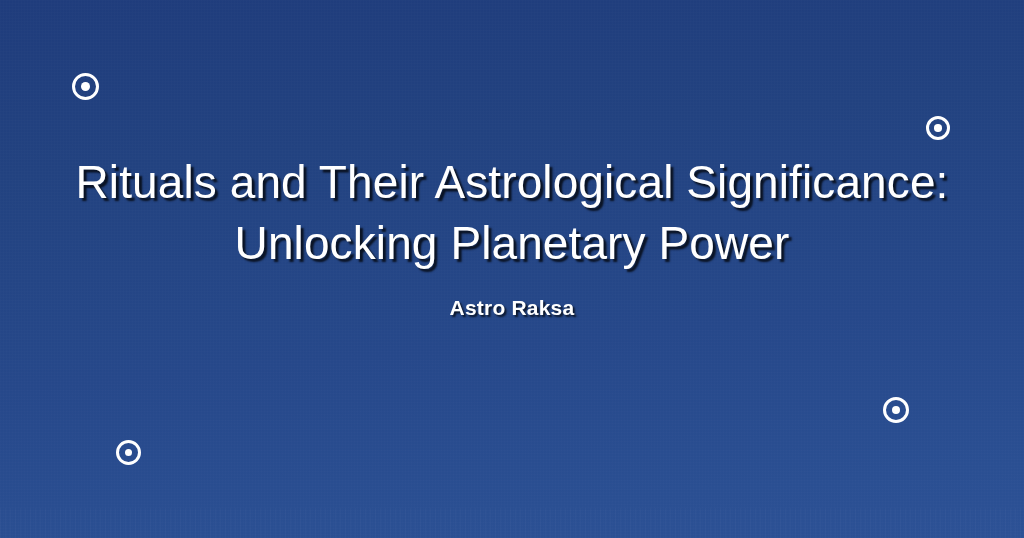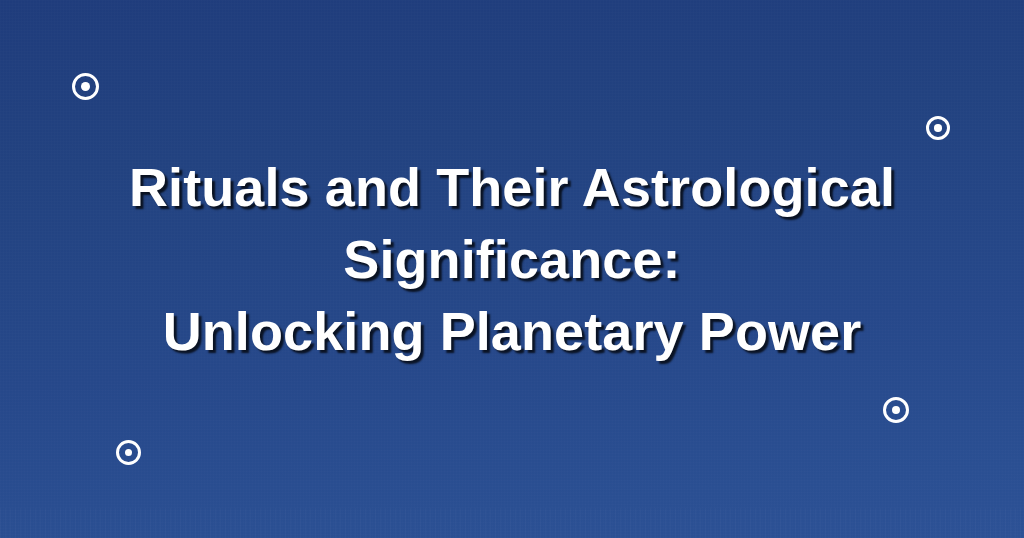--- a/index.html
+++ b/index.html
@@ -64,22 +64,22 @@
     left: 0;
     right: 0;
     top: 152px;
     text-align: center;
     padding: 0 40px;
     box-sizing: border-box;
   }
 
   .title {
     color: #ffffff;
-    font-size: 54px;
-    font-weight: 700;
+    font-size: 46px;
+    font-weight: 400;
     line-height: 1.33;
     letter-spacing: 0.1px;
     margin: 0;
     text-shadow: 3px 3px 2px rgba(0,0,0,0.75);
     white-space: pre-line;
   }
 
   .subtitle {
     color: #ffffff;
     font-size: 21px;
@@ -105,16 +105,17 @@
   <div class="deco-dot" id="dot2" style="left: 883px; top: 397px; width: 26px; height: 26px;">
     <div class="core"></div>
   </div>
   <div class="deco-dot" id="dot3" style="left: 116px; top: 440px; width: 25px; height: 25px;">
     <div class="core"></div>
   </div>
 
   <div class="content">
     <h1 class="title">Rituals and Their Astrological Significance:
 Unlocking Planetary Power</h1>
+    <p class="subtitle">Astro Raksa</p>
   </div>
 
   <div class="bottom-haze"></div>
 </div>
 
 </body></html>

